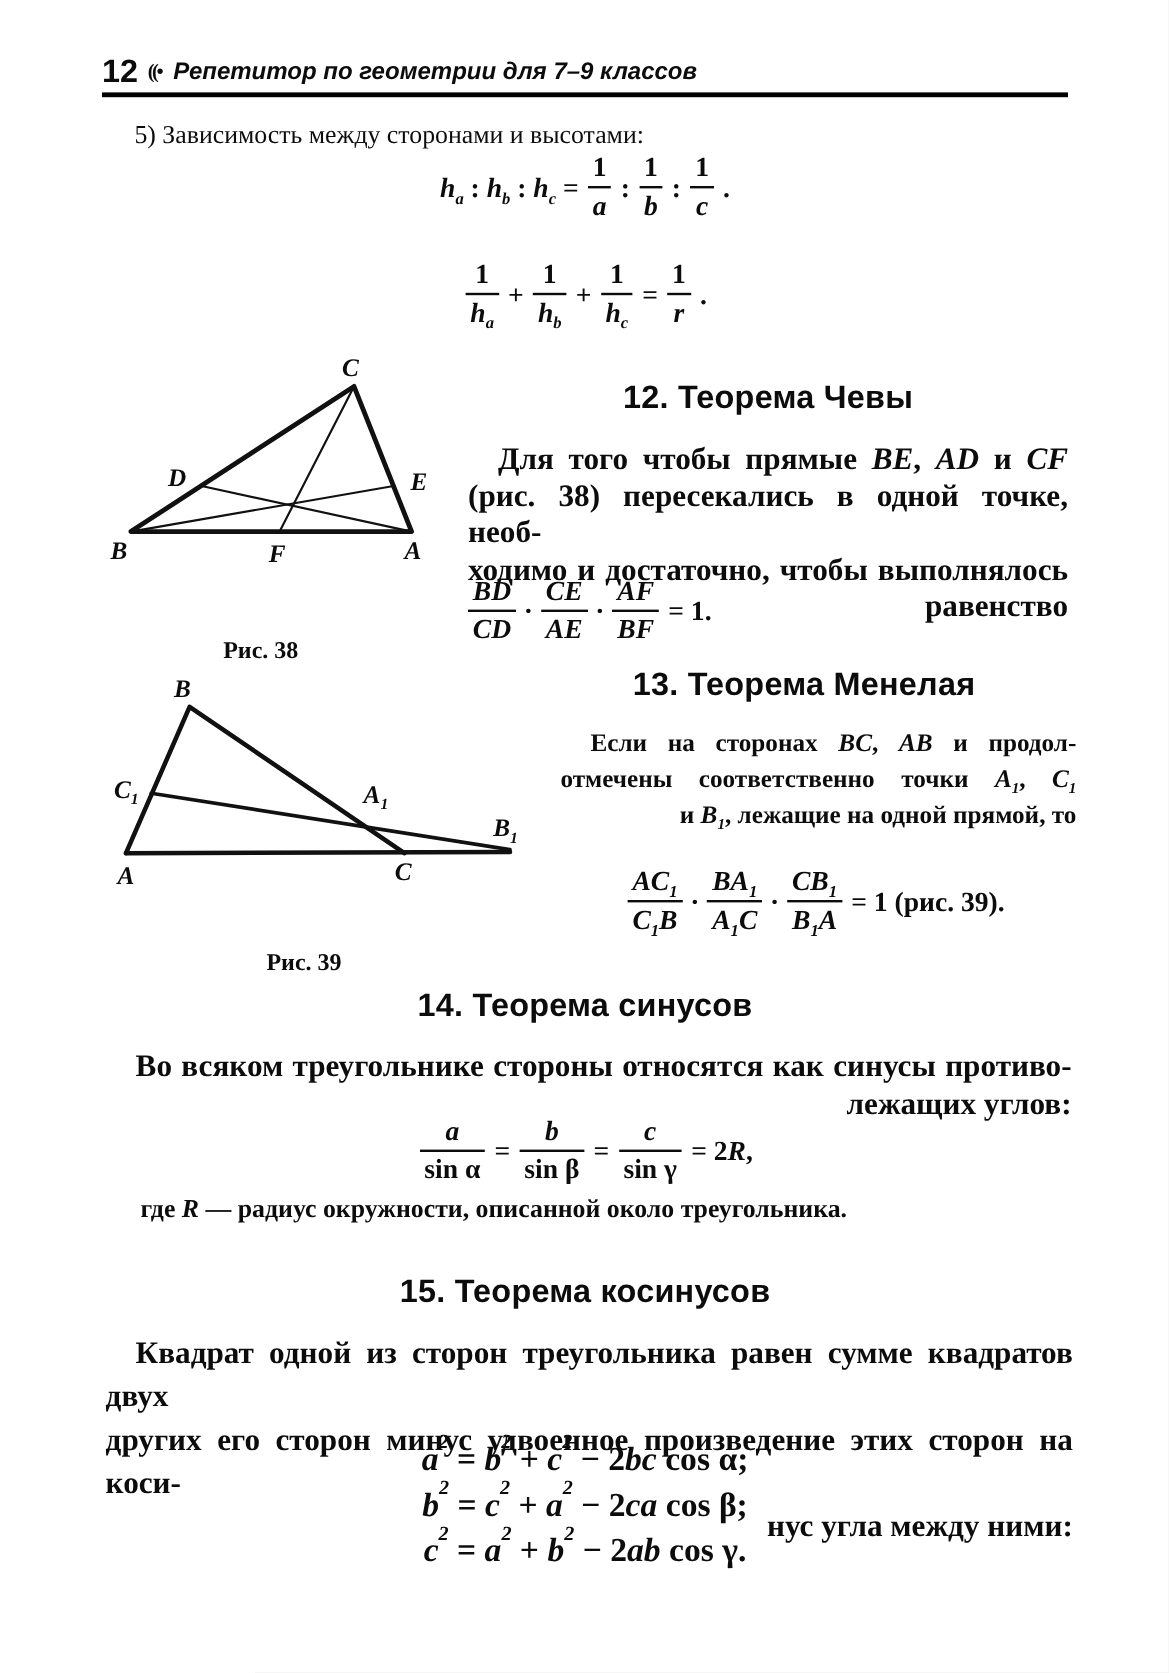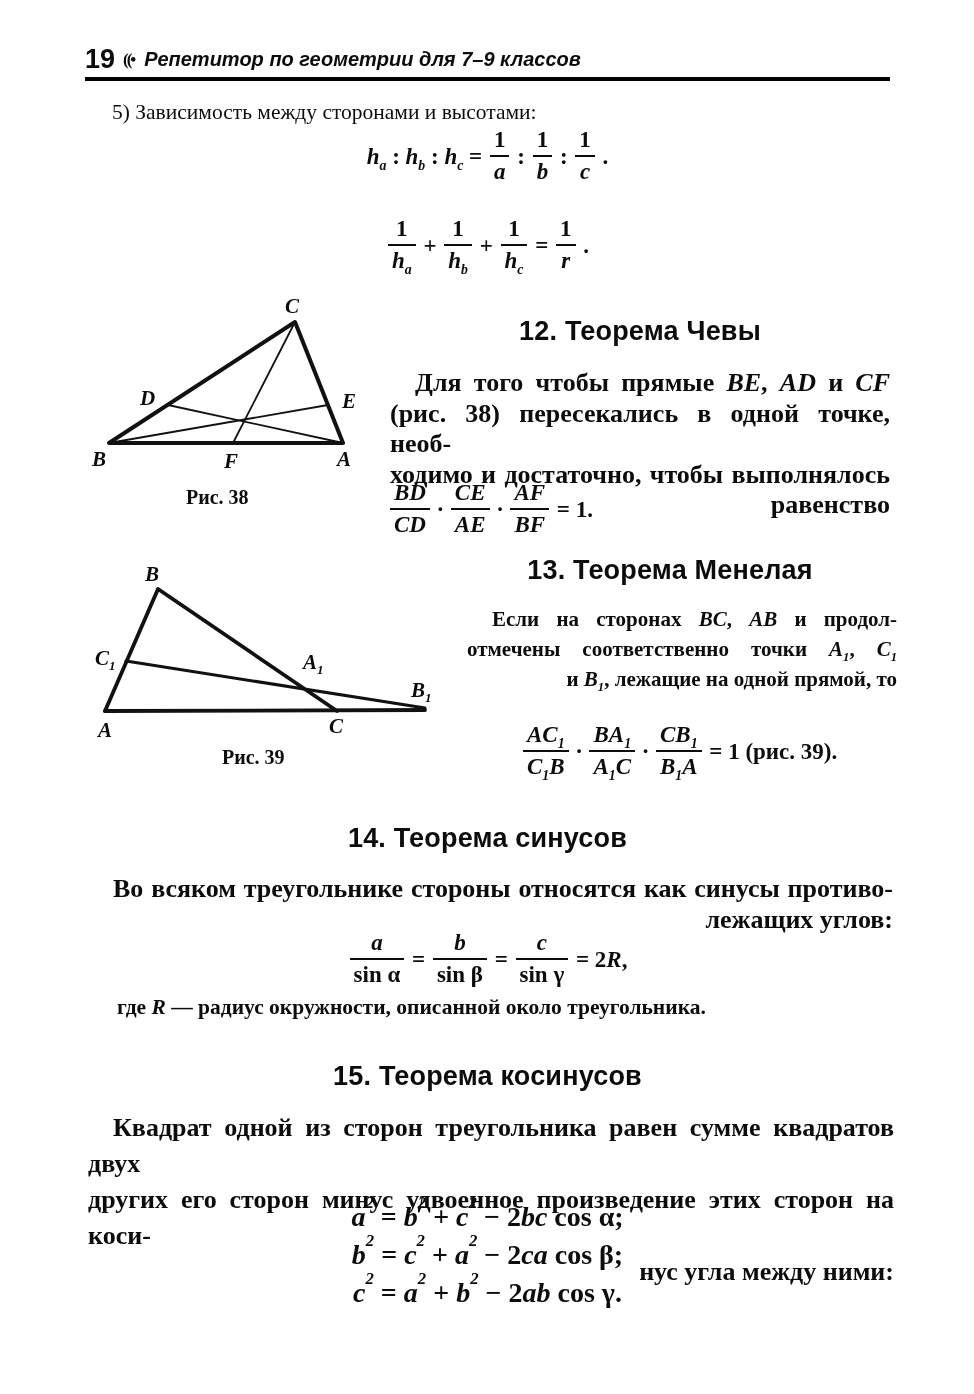--- a/index.html
+++ b/index.html
@@ -38,30 +38,30 @@
   .pline.ind{text-indent:25px;}
   
   .fig{position:absolute;margin:0;}
   .fig svg{position:absolute;left:0;top:0;display:block;}
   .thick{fill:none;stroke:#111;stroke-width:4;stroke-linejoin:round;stroke-linecap:round;}
   .thin{fill:none;stroke:#111;stroke-width:1.8;stroke-linecap:round;}
   .t39{fill:none;stroke:#111;stroke-width:3.8;stroke-linejoin:round;stroke-linecap:round;}
   .t39b{fill:none;stroke:#111;stroke-width:3;stroke-linecap:round;}
   .vlab{position:absolute;font-size:21px;font-weight:700;font-style:italic;white-space:nowrap;}
   .vlab sub{font-size:62%;font-style:italic;}
-  .fcap{position:absolute;font-size:20px;font-weight:700;font-style:normal;white-space:nowrap;}
+  .fcap{position:absolute;font-size:20px;font-weight:700;font-style:normal;white-space:nowrap;margin-top:45px;}
   .where{position:absolute;font-size:21.5px;font-weight:700;white-space:nowrap;}
 </style>
 </head>
 <body>
 
 <div class="page">
 
   <div class="hdr">
-    <span class="hdr-num">19</span><span class="hdr-mark">((•</span><span class="hdr-title">Репетитор по геометрии для 7–9 классов</span>
+    <span class="hdr-num">12</span><span class="hdr-mark">((•</span><span class="hdr-title">Репетитор по геометрии для 7–9 классов</span>
   </div>
   <div class="hdr-rule"></div>
 
   <div class="slabel" style="top:100px">5) Зависимость между сторонами и высотами:</div>
   <div class="frow" style="top:127px"><span class="vi"><span>h</span><sub>a</sub></span><span class="ro"> : </span><span class="vi"><span>h</span><sub>b</sub></span><span class="ro"> : </span><span class="vi"><span>h</span><sub>c</sub></span><span class="ro"> = </span><span class="frac"><span class="num"><span class="ro">1</span></span><span class="den"><span class="vi">a</span></span></span><span class="ro"> : </span><span class="frac"><span class="num"><span class="ro">1</span></span><span class="den"><span class="vi">b</span></span></span><span class="ro"> : </span><span class="frac"><span class="num"><span class="ro">1</span></span><span class="den"><span class="vi">c</span></span></span><span class="ro"> .</span></div>
 
   <div class="frow" style="top:216px"><span class="frac"><span class="num"><span class="ro">1</span></span><span class="den"><span class="vi"><span>h</span><sub>a</sub></span></span></span><span class="ro"> + </span><span class="frac"><span class="num"><span class="ro">1</span></span><span class="den"><span class="vi"><span>h</span><sub>b</sub></span></span></span><span class="ro"> + </span><span class="frac"><span class="num"><span class="ro">1</span></span><span class="den"><span class="vi"><span>h</span><sub>c</sub></span></span></span><span class="ro"> = </span><span class="frac"><span class="num"><span class="ro">1</span></span><span class="den"><span class="vi">r</span></span></span><span class="ro"> .</span></div>
 
   <figure class="fig" style="left:85px;top:284px;width:292px;height:232px">
     <svg width="292" height="192" viewBox="0 0 292 192">

